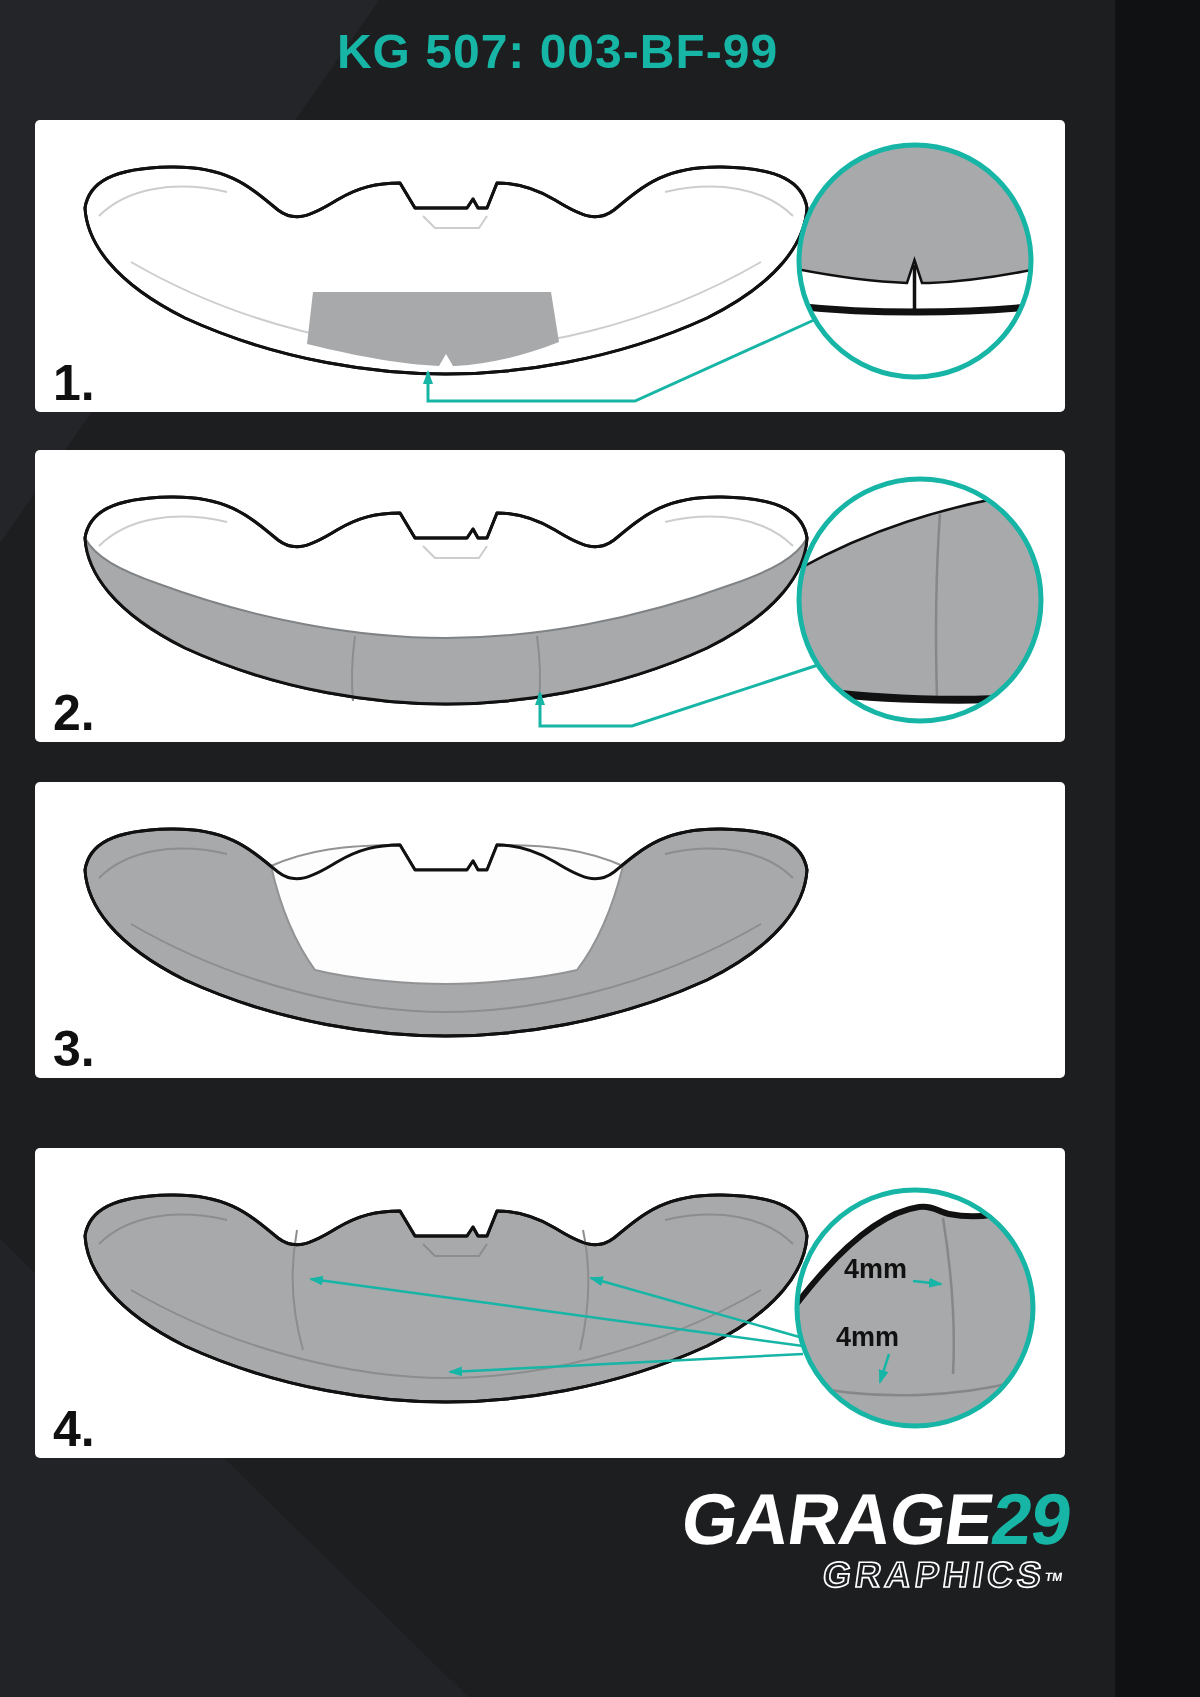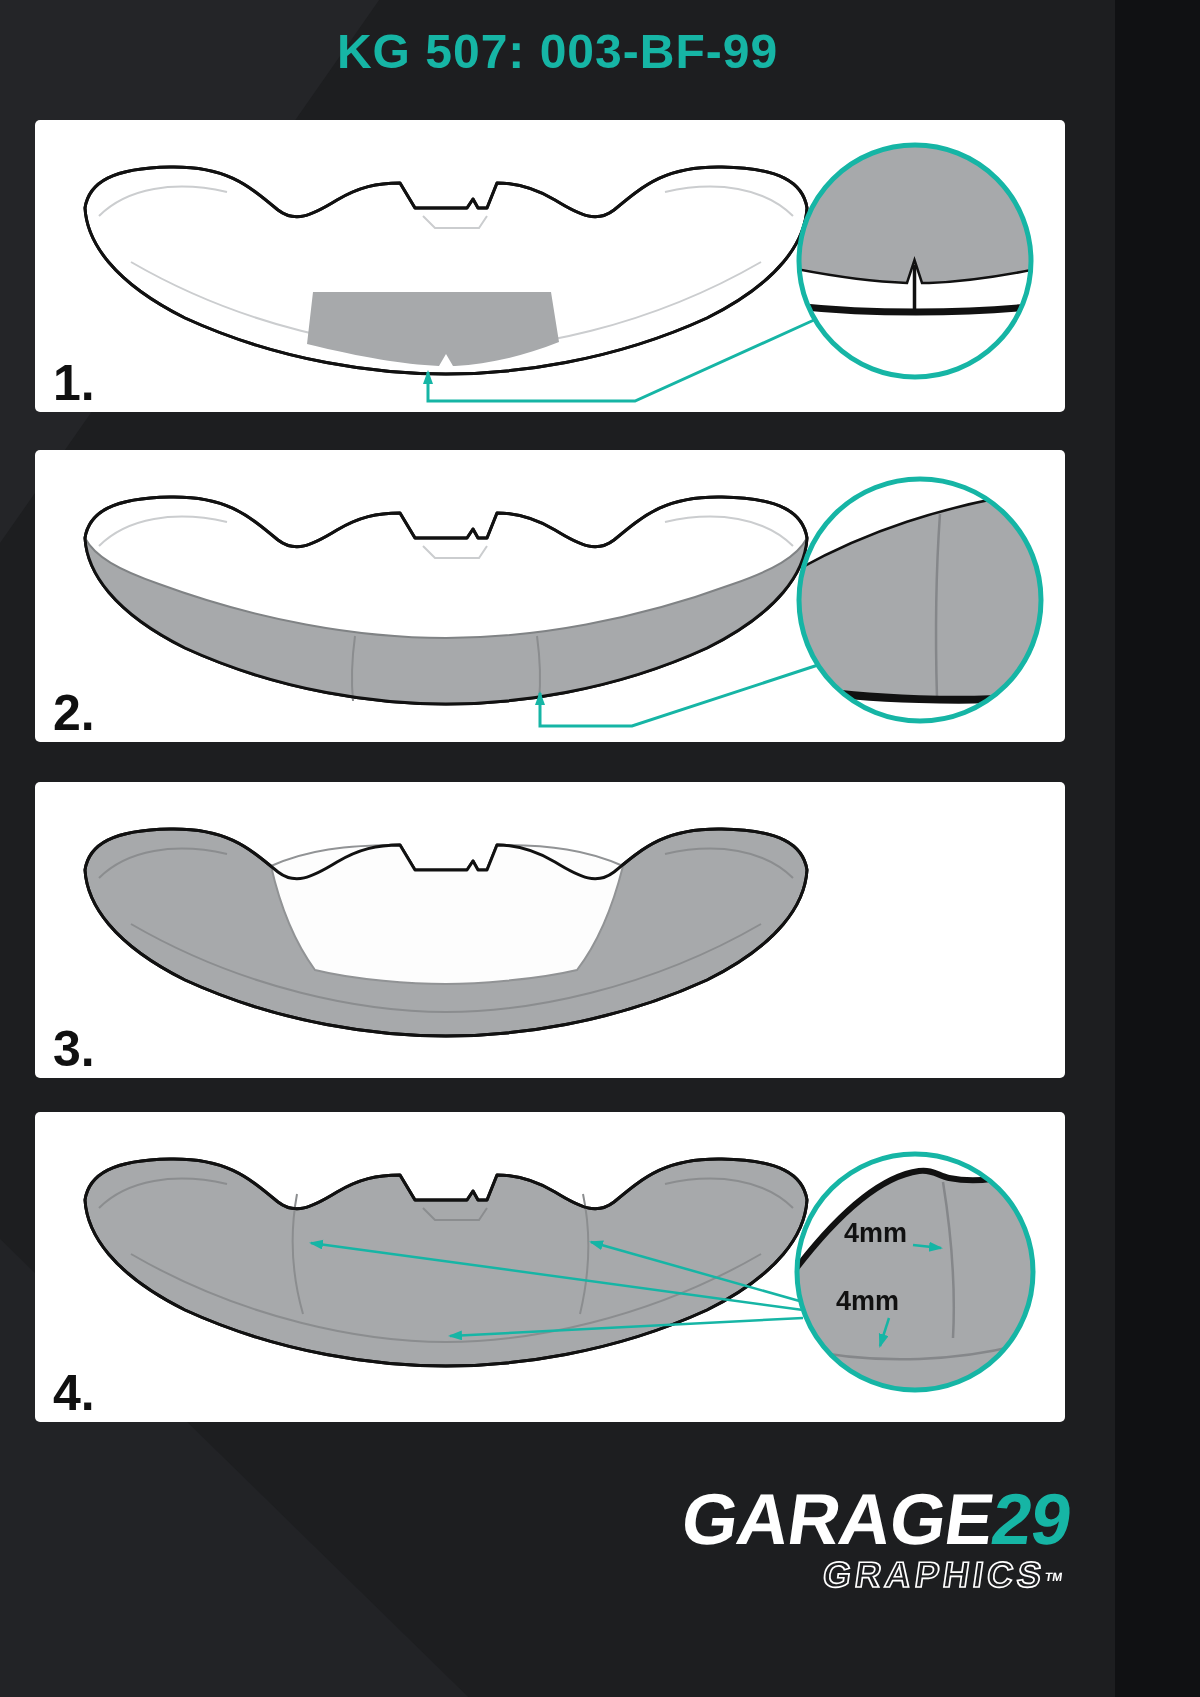--- a/index.html
+++ b/index.html
@@ -19,21 +19,21 @@
     position:absolute;top:24px;left:0;width:100%;text-align:center;
     font-size:48px;font-weight:800;color:#16b5a5;letter-spacing:1px;
   }
   .panel{
     position:absolute;left:35px;width:1030px;background:#ffffff;
     border-radius:5px;overflow:hidden;
   }
   #panel1{top:120px;height:292px}
   #panel2{top:450px;height:292px}
   #panel3{top:782px;height:296px}
-  #panel4{top:1112px;height:310px}
+  #panel4{top:1148px;height:310px}
   .panel svg.panel-art{position:absolute;left:0;top:0;width:100%;height:100%;display:block}
   .step-number{
     position:absolute;left:18px;bottom:4px;
     font-size:50px;font-weight:800;color:#101010;line-height:1;
   }
   
   .bumper-base{fill:#ffffff;stroke:#111111;stroke-width:3;stroke-linejoin:round}
   .bumper-base-gray{fill:#a7a9ab;stroke:#111111;stroke-width:3;stroke-linejoin:round}
   .outline-stroke{fill:none;stroke:#111111;stroke-width:3;stroke-linejoin:round}
   .creases-light{fill:none;stroke:#cbcdcf;stroke-width:2}

